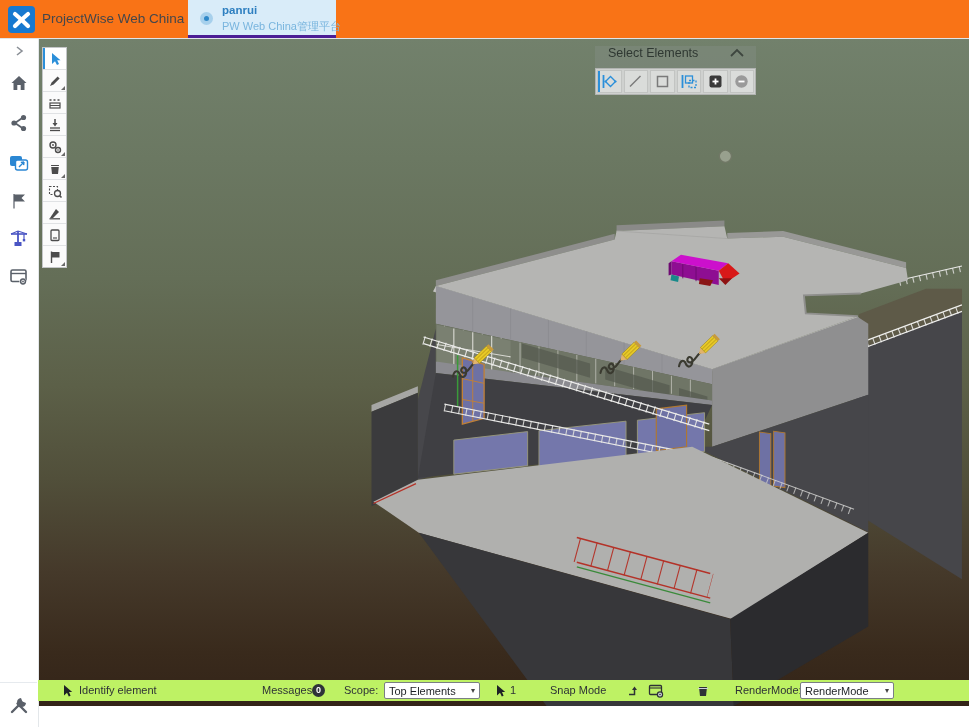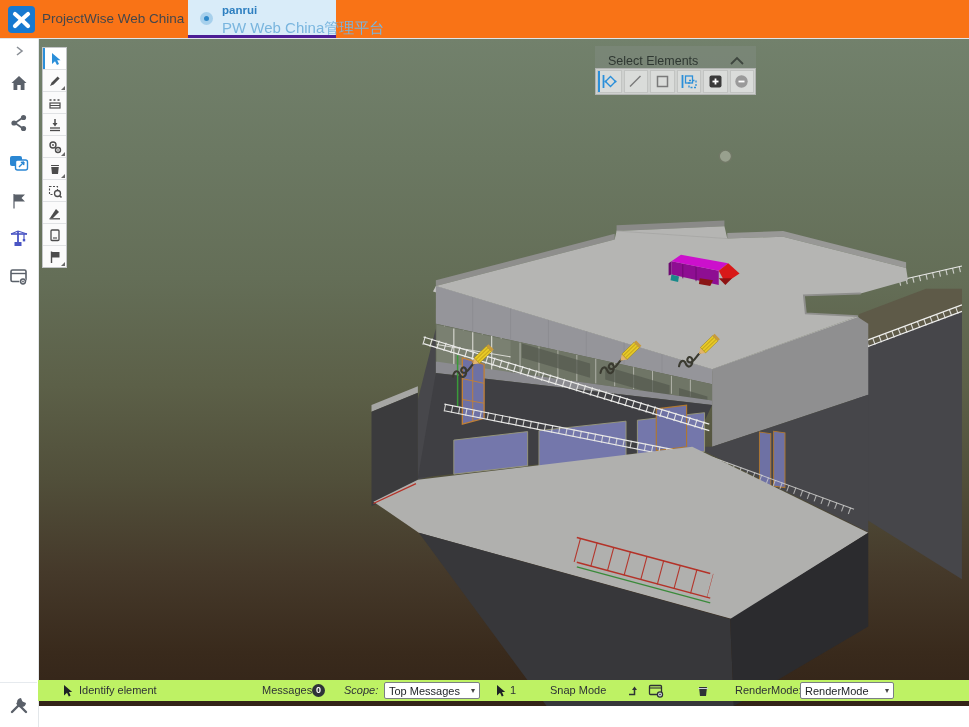--- a/index.html
+++ b/index.html
@@ -6,42 +6,42 @@
   #app{position:relative;width:969px;height:727px;overflow:hidden;background:#fff;}
 
   
   #topbar{position:absolute;left:0;top:0;width:969px;height:38px;background:#f97316;border-bottom:1px solid #e0e4e8;z-index:30;}
   #logo{position:absolute;left:8px;top:6px;width:27px;height:27px;border-radius:4px;background:#1779d0;}
   #app-title{position:absolute;left:42px;top:0;height:38px;line-height:38px;font-size:13.5px;color:#45474b;}
   #tab{position:absolute;left:188px;top:0;width:148px;height:38px;background:#d9ecf9;border-bottom:3px solid #4c1d95;box-sizing:border-box;cursor:pointer;}
   #tab .dot{position:absolute;left:12px;top:12px;width:13px;height:13px;border-radius:50%;background:#a7d0ec;}
   #tab .dot::after{content:"";position:absolute;left:4px;top:4px;width:5px;height:5px;border-radius:50%;background:#2f88c8;}
   #tab .t1{position:absolute;left:34px;top:4px;font-size:11.5px;font-weight:bold;color:#2e7fc0;}
-  #tab .t2{position:absolute;left:34px;top:19px;font-size:15px;color:#79b5de;white-space:nowrap;}
+  #tab .t2{position:absolute;left:34px;top:19px;font-size:11px;color:#79b5de;white-space:nowrap;}
 
   
   #sidebar{position:absolute;left:0;top:38px;width:38px;height:689px;background:#ffffff;border-right:1px solid #e3e7ea;z-index:25;}
   .sb-item{position:absolute;left:0;width:37px;height:34px;display:flex;align-items:center;justify-content:center;cursor:pointer;}
   #sidebar-footer{position:absolute;left:0;bottom:0;width:37px;height:44px;border-top:1px solid #e6eaee;display:flex;align-items:center;justify-content:center;cursor:pointer;}
 
   
   #viewport{position:absolute;left:38px;top:38px;width:931px;height:668px;
     background:linear-gradient(180deg,#72816c 0%,#6b7862 18%,#646e57 36%,#5c6048 52%,#514f3a 66%,#45392a 80%,#392a1c 92%,#332418 100%);}
   #scene{position:absolute;left:0;top:0;}
 
   
   #drawbar{position:absolute;left:4px;top:9px;width:23px;background:#fbfbfb;border:1px solid #c4c6c8;z-index:20;}
   .tool{position:relative;width:23px;height:21px;border-bottom:1px solid #e0e2e4;display:flex;align-items:center;justify-content:center;cursor:pointer;background:#fbfbfb;}
   .tool:last-child{border-bottom:none;}
   .tool.sel{background:#ffffff;box-shadow:inset 2px 0 0 #2b8fd9;}
   .corner{position:absolute;right:1px;bottom:1px;width:0;height:0;border-left:4px solid transparent;border-bottom:4px solid #6a6a6a;}
 
   
   #selbar{position:absolute;left:557px;top:8px;width:161px;z-index:20;}
-  #selbar .title{height:22px;background:rgba(128,138,128,0.55);display:flex;align-items:flex-end;cursor:move;}
+  #selbar .title{height:22px;background:rgba(128,138,128,0.55);display:flex;align-items:flex-start;cursor:move;}
   #selbar .title span{flex:1;font-size:12.5px;color:#2f3832;padding-left:13px;}
   #selbar .row{height:25px;background:#cfd1cf;border:1px solid #b2b4b2;display:flex;}
   .selbtn{position:relative;flex:1;margin:1px;background:#dadcda;border:1px solid #c2c4c2;display:flex;align-items:center;justify-content:center;cursor:pointer;}
   .selbtn.on{box-shadow:inset 2px 0 0 #2b8fd9;}
 
   
   #statusbar{position:absolute;left:38px;top:680px;width:931px;height:21px;background:#bef264;font-size:11px;color:#2e3236;z-index:30;}
   .st{position:absolute;top:0;height:21px;line-height:21px;white-space:nowrap;}
   .sticon{position:absolute;top:4px;}
   .badge{position:absolute;top:4px;width:13px;height:13px;border-radius:50%;background:#2e3338;color:#fff;font-size:9px;font-weight:bold;text-align:center;line-height:13px;}
@@ -420,23 +420,23 @@
     </div>
   </div>
 
   <div id="statusbar">
     <svg class="sticon" style="left:24px;" width="12" height="14">
         <polygon points="2,1 2,11.5 5,8.8 6.8,12.6 8.6,11.8 7,8 10.2,8" fill="#1e2226"></polygon>
       </svg>
     <div class="st" style="left:41px;">Identify element</div>
     <div class="st" style="left:224px;text-align:right;">Messages</div>
     <div class="badge" style="left:274px;">0</div>
-    <div class="st" style="left:306px;font-style:italic;">Scope:</div>
+    <div class="st" style="left:306px;">Scope:</div>
     <div class="dd" style="left:346px;width:86px;">
-      <span>Top Messages</span>
+      <span>Top Elements</span>
         <span class="car">▾</span>
     </div>
     <svg class="sticon" style="left:457px;" width="12" height="14">
         <polygon points="2,1 2,11.5 5,8.8 6.8,12.6 8.6,11.8 7,8 10.2,8" fill="#1e2226"></polygon>
       </svg>
     <div class="st" style="left:472px;">1</div>
     <div class="st" style="left:512px;">Snap Mode</div>
     <svg class="sticon" style="left:588px;" width="14" height="14">
       <path d="M3,10.5 L8.5,10.5 L8.5,4.5" fill="none" stroke="#2e3236" stroke-width="1.5"></path>
         <polygon points="6,6 11,6 8.5,2.5" fill="#2e3236"></polygon>

